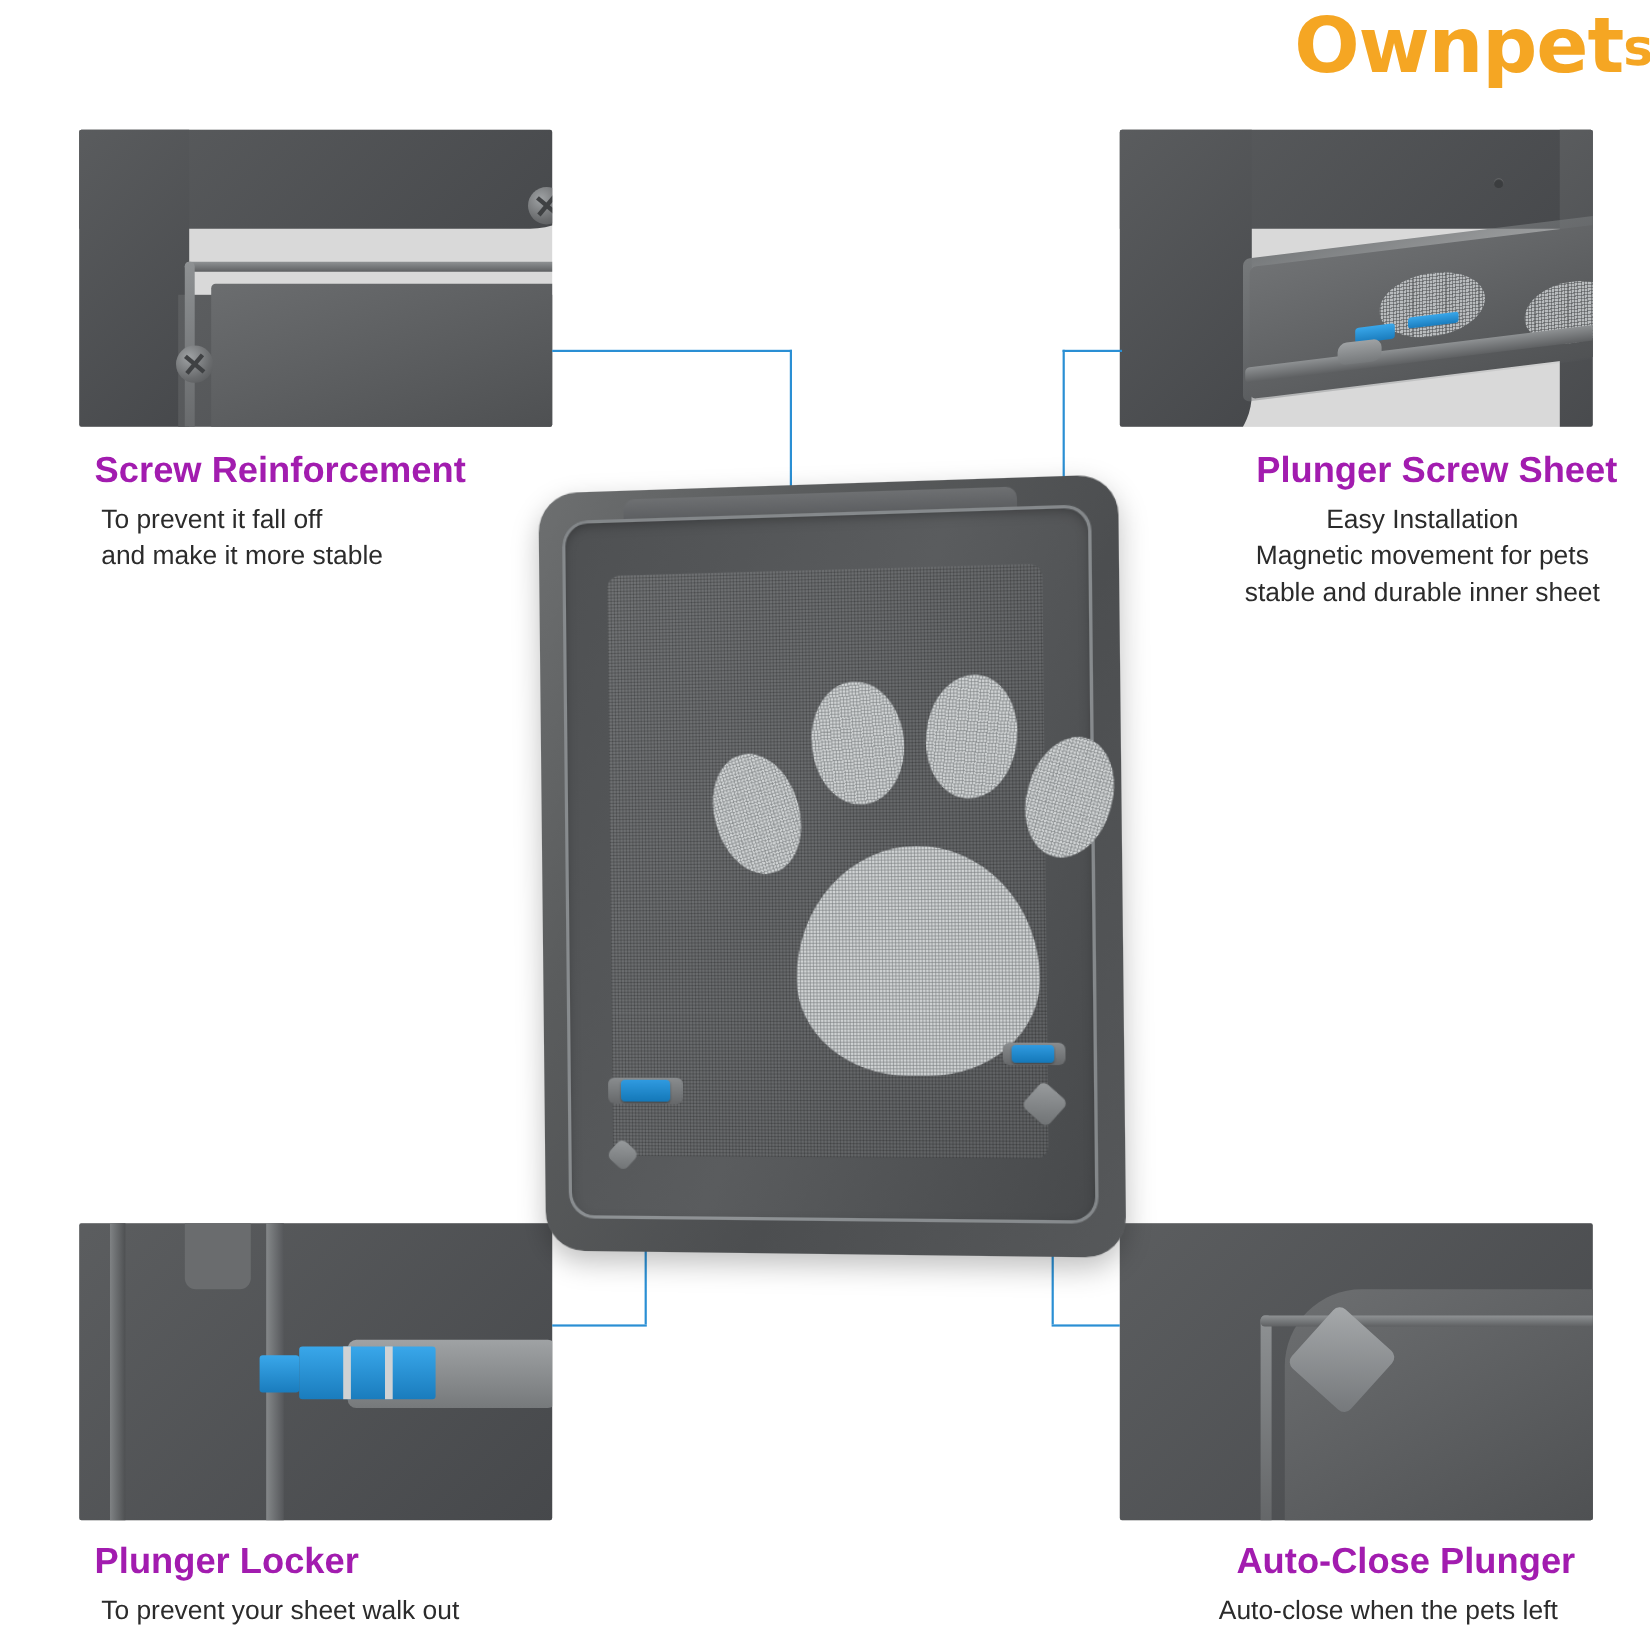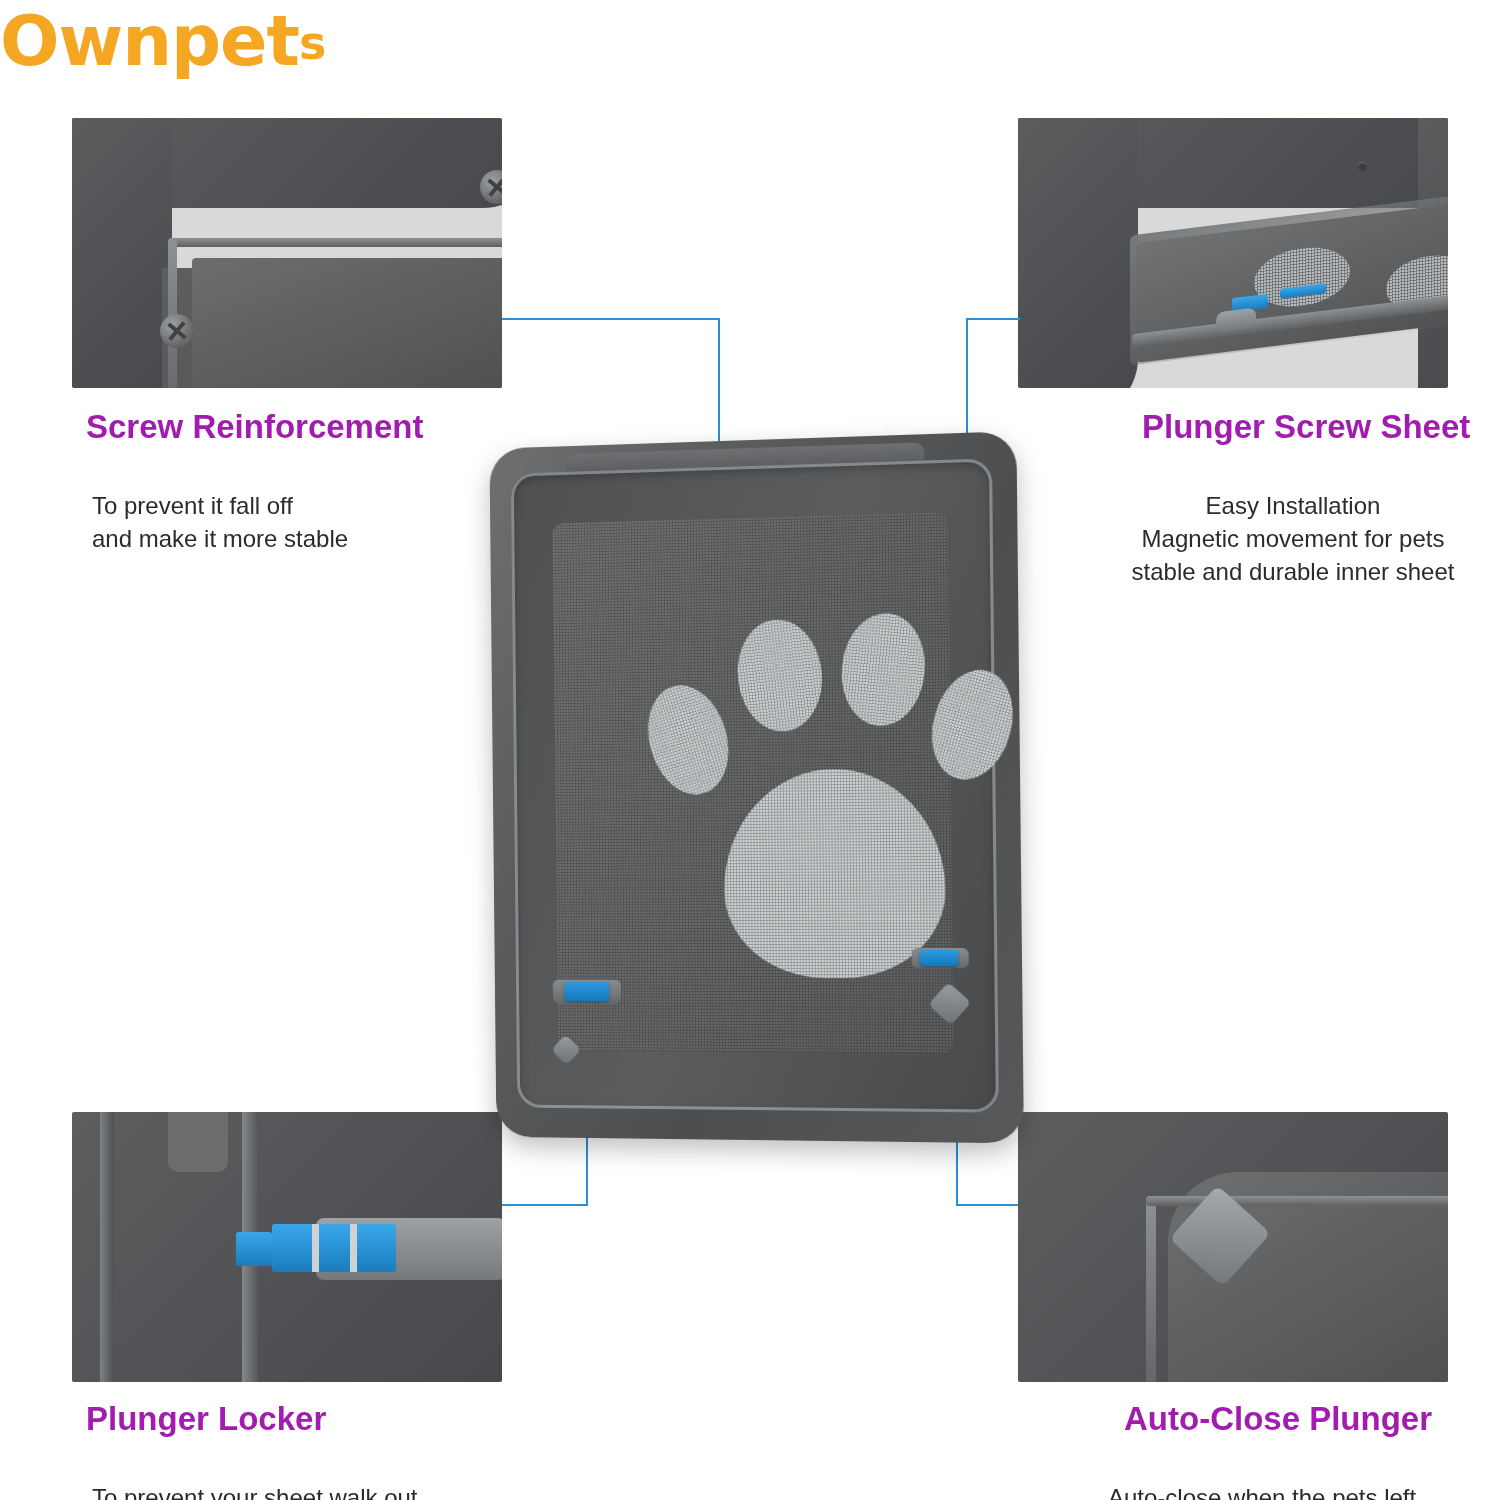--- a/index.html
+++ b/index.html
@@ -14,21 +14,21 @@
     font-family: "Liberation Sans", sans-serif;
     overflow: hidden;
   }
 
   
   .brand {
     position: absolute;
     top: 6px;
     left: 0;
     width: 1500px;
-    text-align: left;
+    text-align: right;
     font-family: "DejaVu Sans", sans-serif;
     font-weight: bold;
     font-size: 70px;
     letter-spacing: -1px;
     color: #f5a623;
     line-height: 1;
   }
   .brand .tail {
     font-size: 46px;
     vertical-align: 6px;
@@ -50,21 +50,20 @@
     font-size: 33px;
     font-weight: bold;
     white-space: nowrap;
   }
   .cap-body {
     position: absolute;
     color: #2b2b2b;
     font-size: 24px;
     line-height: 1.38;
     white-space: pre-line;
-    margin-top: 33px;
   }
 
   
   .line {
     position: absolute;
     background: #2a8fd4;
   }
   .line.h { height: 2px; }
   .line.v { width: 2px; }
   .dotcircle {

